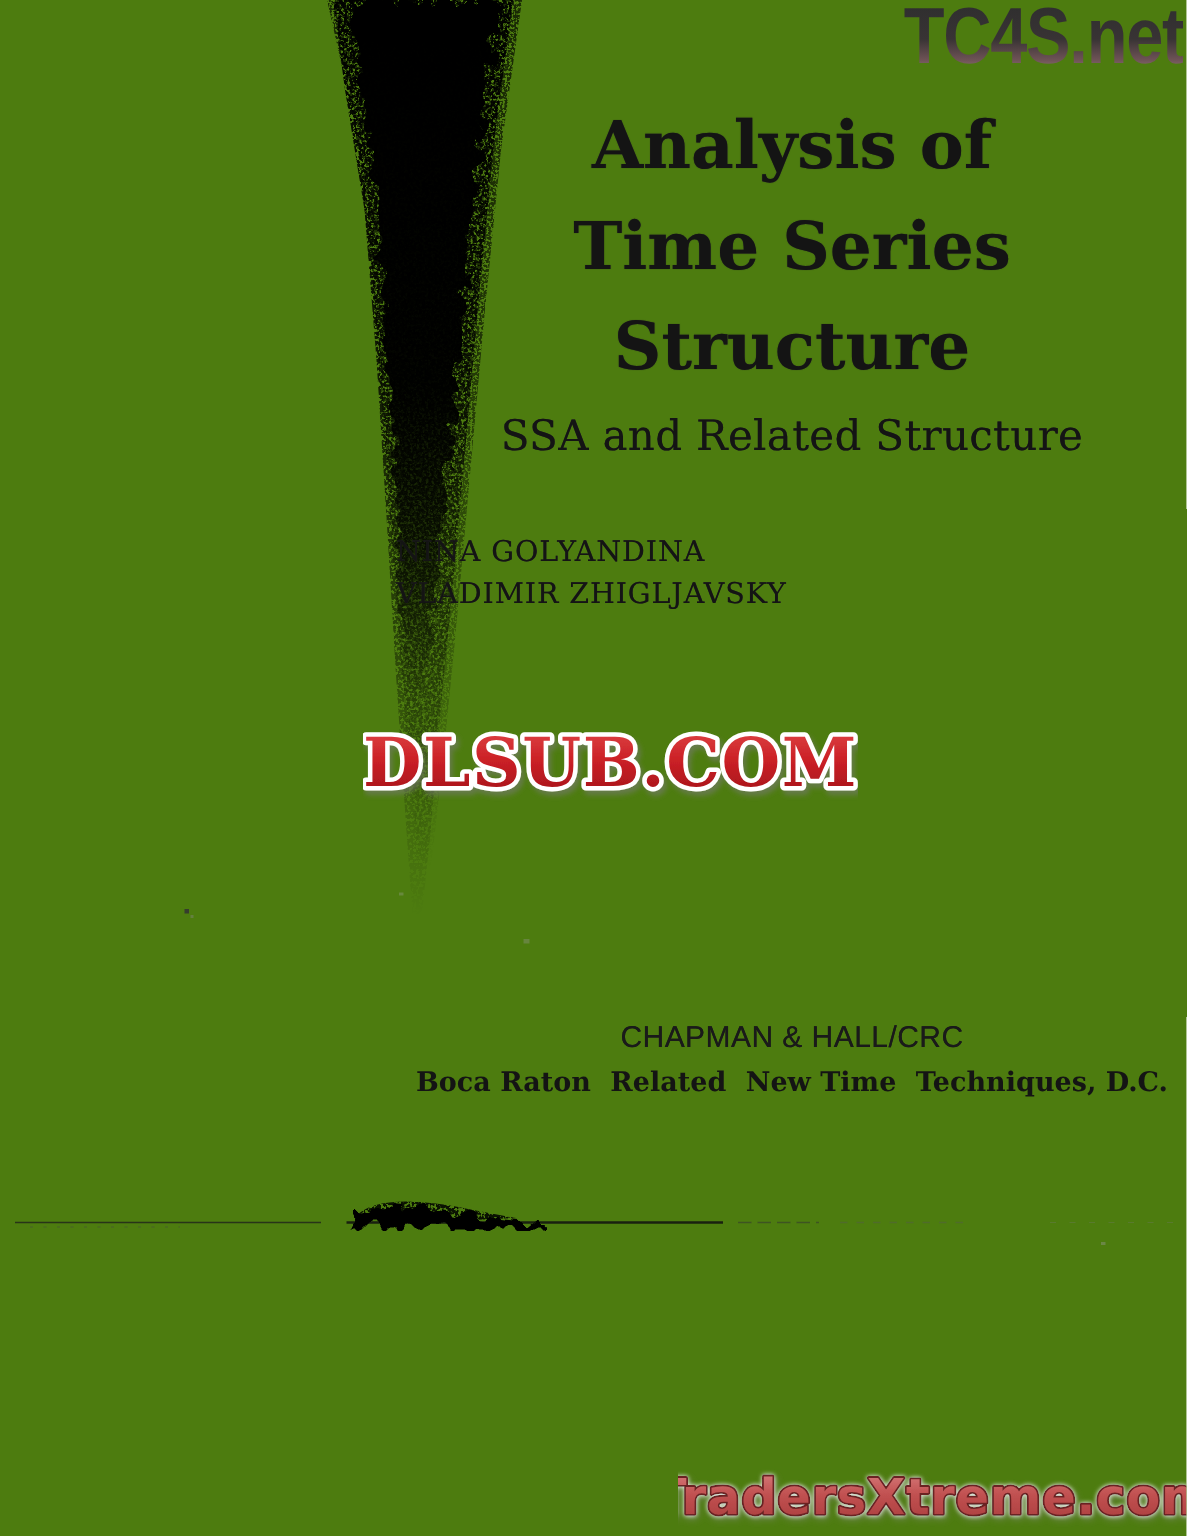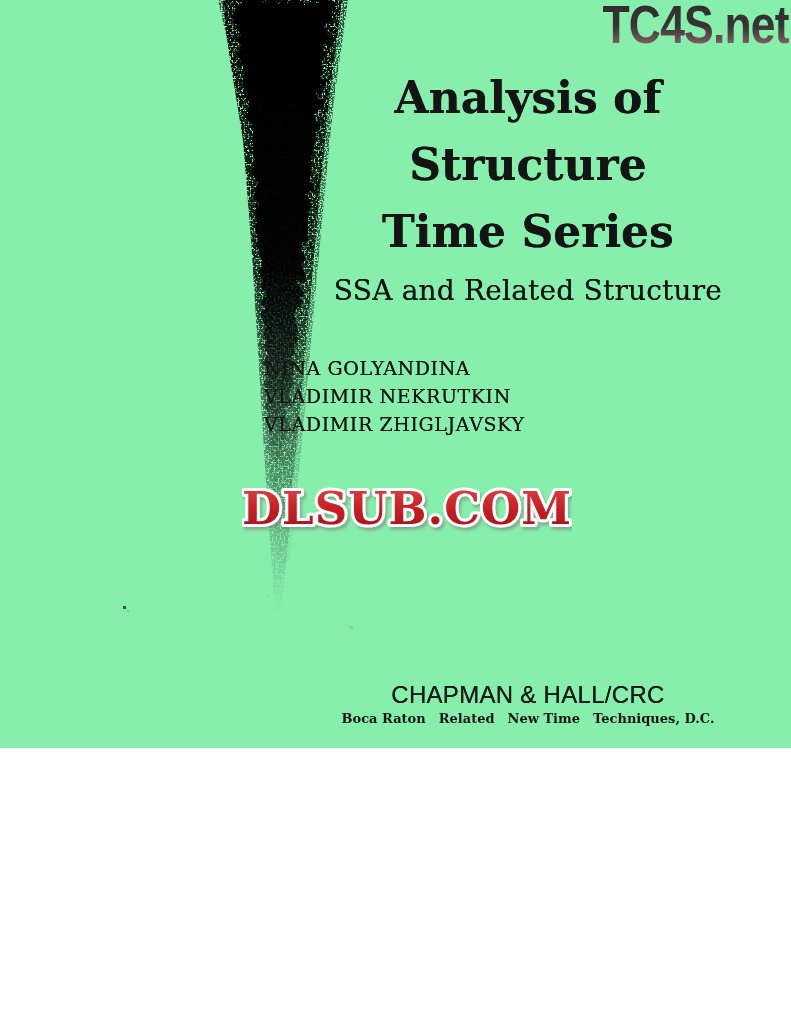--- a/index.html
+++ b/index.html
@@ -1,19 +1,19 @@
 <!DOCTYPE html>
 <html><head>
 <meta charset="utf-8">
 <style>
   html,body{margin:0;padding:0;background:#fff;}
   .page{
     position:relative;
-    width:791px;height:748px;
-    background:#86efac;
+    width:791px;height:1024px;
+    background:#4d7c0f;
     overflow:hidden;
     font-family:"DejaVu Serif", serif;
     color:#141414;
   }
   
   .artifact-svg{position:absolute;left:0;top:0;pointer-events:none;}
 
   
   .tc4s{
     position:absolute;top:0px;right:2px;
@@ -62,31 +62,31 @@
 
   
   .dlsub-svg{position:absolute;left:242px;top:478px;}
   .traders-svg{position:absolute;left:452px;top:972px;}
 
   
   .publisher{
     position:absolute;left:264px;top:681px;width:528px;
     text-align:center;
     font-family:"Liberation Sans", sans-serif;
-    font-size:24px;
+    font-size:20px;
     letter-spacing:.3px;
     color:#1a1a1a;
     text-shadow:0 0 .3px #1a1a1a;
   }
   .cities{
     position:absolute;left:264px;top:711px;width:528px;
     display:flex;justify-content:center;gap:13px;
     font-family:"DejaVu Serif", serif;
     font-weight:bold;
-    font-size:13px;
+    font-size:18px;
     color:#141414;
   }
 </style>
 </head>
 <body>
 
 <div class="page">
 
   <svg class="artifact-svg" width="791" height="1024" viewBox="0 0 791 1024">
     <defs>
@@ -141,29 +141,28 @@
       <rect x="734" y="828" width="3" height="2" fill="#999" opacity="0.4"></rect>
       <rect x="266" y="595" width="3" height="2" fill="#aaa" opacity="0.3"></rect>
     </g>
   </svg>
 
   <div class="tc4s">TC4S.net</div>
 
   <div class="title-block">
     <h1 class="book-title">
         <span>Analysis of</span>
+        <span>Time Series</span>
         <span>Structure</span>
-        <span>Time Series</span>
       </h1>
     <div class="book-subtitle">SSA and Related Structure</div>
   </div>
 
   <div class="authors">
     <div>NINA GOLYANDINA</div>
-    <div>VLADIMIR NEKRUTKIN</div>
     <div>VLADIMIR ZHIGLJAVSKY</div>
   </div>
 
   <svg class="dlsub-svg" width="330" height="62" viewBox="0 0 330 62">
     <defs>
       <linearGradient id="dlsubGrad" x1="0" y1="0" x2="0" y2="1">
         <stop offset="0" stop-color="#e04a4a"></stop>
         <stop offset="0.45" stop-color="#cc2127"></stop>
         <stop offset="1" stop-color="#9e1218"></stop>
       </linearGradient>

